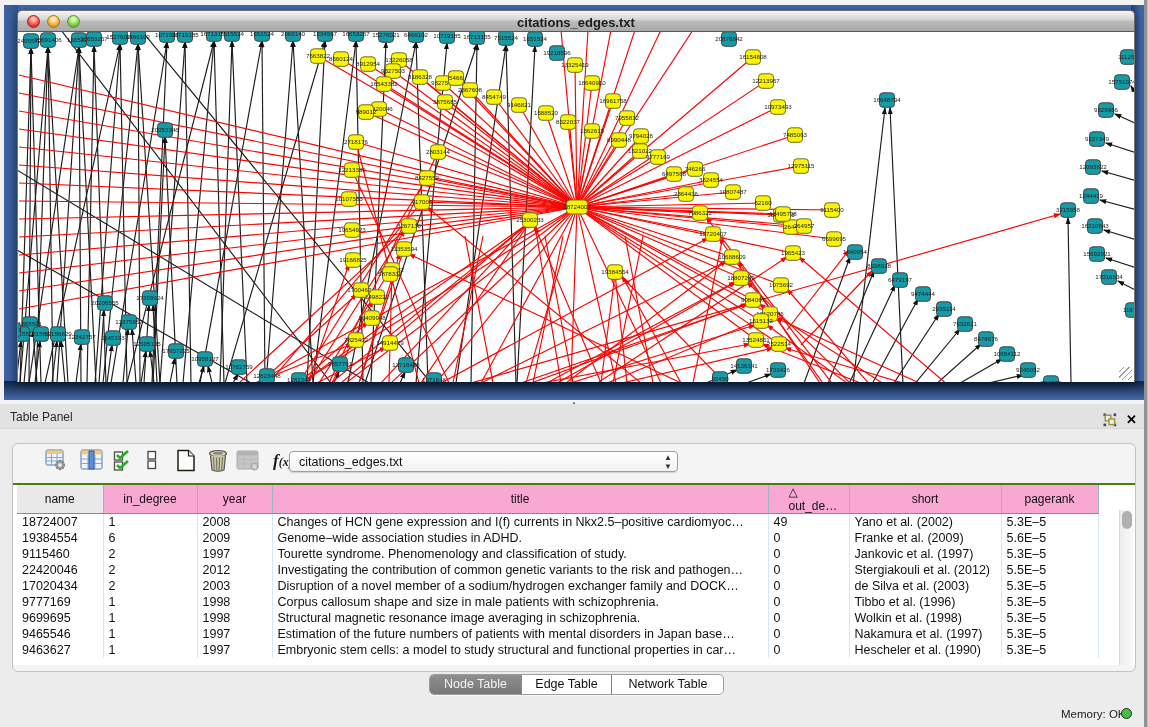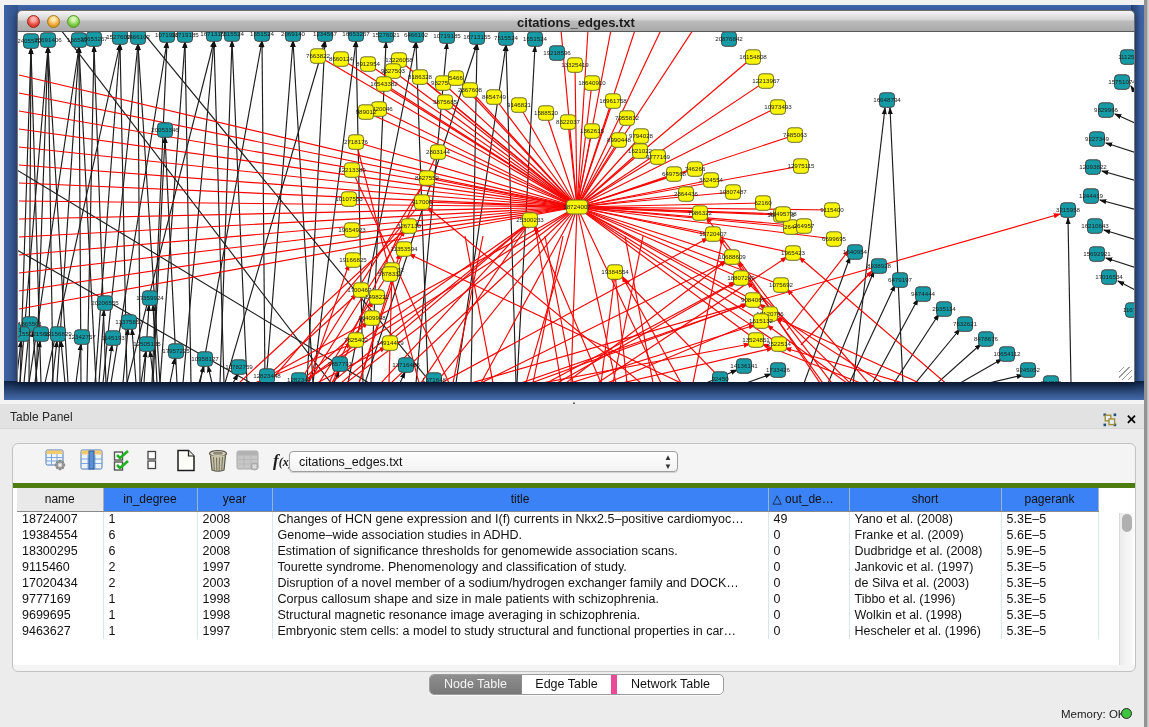--- a/index.html
+++ b/index.html
@@ -26,33 +26,33 @@
 #splitter .arr{position:absolute;left:571px;top:0px;font-size:6px;color:#555}
 #tphead{position:absolute;left:0;top:404px;width:1144px;height:25px;background:#e2e2e2;border-bottom:1px solid #d6d6d6}
 #tphead .t{position:absolute;left:10px;top:6px;font-size:12px;color:#2a2a2a}
 #tpbody{position:absolute;left:0;top:430px;width:1144px;height:297px;background:#ececec}
 #panel{position:absolute;left:12px;top:443px;width:1124px;height:229px;background:#f4f4f4;border:1px solid #c2c2c2;border-radius:6px}
 #toolbar{position:absolute;left:24px;top:448px;height:28px;width:1100px}
 .ticon{position:absolute;top:1px}
 #dropdown{position:absolute;left:289px;top:451px;width:389px;height:21px;background:linear-gradient(#ffffff,#f2f2f2);border:1px solid #9e9e9e;border-radius:4px;box-shadow:0 1px 1px rgba(0,0,0,.15)}
 #dropdown .txt{position:absolute;left:9px;top:3px;font-size:12.5px;color:#111}
 #dropdown .st{position:absolute;right:5px;top:1px;font-size:8px;color:#333;line-height:9px}
-#tablewrap{position:absolute;left:13px;top:483px;width:1122px;height:182px;background:#fff;border-top:5px solid #4d7c0f;overflow:hidden}
+#tablewrap{position:absolute;left:13px;top:483px;width:1122px;height:182px;background:#fff;border-top:2px solid #4d7c0f;overflow:hidden}
 table{border-collapse:collapse;table-layout:fixed;width:1081px;margin-left:4px;font-size:12px}
-th{height:23px;background:#3b82f6;font-weight:normal;color:#111;border-right:1px solid #9bb6c2;border-bottom:1px solid #8a8a8a;font-size:12px}
+th{height:23px;background:#f9a8d4;font-weight:normal;color:#111;border-right:1px solid #9bb6c2;border-bottom:1px solid #8a8a8a;font-size:12px}
 th.first{background:#e9e9e9;border-right:1px solid #adadad}
 td{height:16px;color:#111;white-space:nowrap;overflow:hidden;border-right:1px solid #d5e8f2;padding:0 0 0 5px;font-size:12.5px}
 #scrollv{position:absolute;right:1px;top:25px;width:15px;height:156px;background:linear-gradient(90deg,#ececec,#fbfbfb);border-left:1px solid #d9d9d9}
 #scrollv .thumb{position:absolute;left:2px;top:1px;width:10px;height:18px;border-radius:6px;background:#b0b0b0}
 
 #tabs{position:absolute;left:429px;top:674px;width:295px;height:21px;border:1px solid #9c9c9c;border-radius:5px;background:#fff;box-shadow:0 1px 0 rgba(255,255,255,.7)}
 #tabs .seg{position:absolute;top:0;height:19px;font-size:12.5px;text-align:center;padding-top:2px;color:#111}
 #tabs #seg1{left:0;width:92px;background:linear-gradient(#8e8e8e,#787878);color:#f4f4f4;border-radius:4px 0 0 4px;border-right:1px solid #8a8a8a}
 #tabs #seg2{left:93px;width:87px}
-#tabs #seg3{left:181px;width:113px;border-left:6px solid #ec4899}
+#tabs #seg3{left:181px;width:113px;border-left:1px solid #ec4899}
 #status{position:absolute;left:0;top:700px;width:1144px;height:27px;background:#ececec}
 #status .m{position:absolute;left:1061px;top:8px;font-size:11.5px;color:#1a1a1a}
 #status .dot{position:absolute;left:1121px;top:8px;width:11px;height:11px;border-radius:50%;background:#3ec43e;border:1.5px solid #2c2c2c}
 .icx{position:absolute;top:412px;font-size:13px;color:#000}
 </style></head>
 <body>
 <div id="topstrip"></div>
 <div id="leftstrip"></div>
 <div id="desk">
   <div id="tshade"></div>
@@ -717,59 +717,59 @@
         <col style="width:81px">
         <col style="width:152px">
         <col style="width:97px">
       </colgroup>
 <tbody>
         <tr>
           <th class="first">name</th>
           <th>in_degree</th>
           <th>year</th>
           <th>title</th>
-          <th style="text-align:left;padding-left:4px">△ out_de…</th>
+          <th style="text-align:left;padding-left:20px">△ out_de…</th>
           <th>short</th>
           <th>pagerank</th>
         </tr>
 <tr>
           <td>18724007</td>
           <td>1</td>
           <td>2008</td>
           <td>Changes of HCN gene expression and I(f) currents in Nkx2.5–positive cardiomyoc…</td>
           <td>49</td>
-          <td>Yano et al. (2008)</td>
+          <td>Yano et al. (2002)</td>
           <td>5.3E–5</td>
         </tr>
 <tr>
           <td>19384554</td>
           <td>6</td>
           <td>2009</td>
           <td>Genome–wide association studies in ADHD.</td>
           <td>0</td>
           <td>Franke et al. (2009)</td>
           <td>5.6E–5</td>
         </tr>
 <tr>
-          <td>18300295</td>
-          <td>6</td>
-          <td>2008</td>
-          <td>Estimation of significance thresholds for genomewide association scans.</td>
-          <td>0</td>
-          <td>Dudbridge et al. (2008)</td>
-          <td>5.9E–5</td>
-        </tr>
-<tr>
           <td>9115460</td>
           <td>2</td>
           <td>1997</td>
           <td>Tourette syndrome. Phenomenology and classification of study.</td>
           <td>0</td>
           <td>Jankovic et al. (1997)</td>
           <td>5.3E–5</td>
+        </tr>
+<tr>
+          <td>22420046</td>
+          <td>2</td>
+          <td>2012</td>
+          <td>Investigating the contribution of common genetic variants to the risk and pathogen…</td>
+          <td>0</td>
+          <td>Stergiakouli et al. (2012)</td>
+          <td>5.5E–5</td>
         </tr>
 <tr>
           <td>17020434</td>
           <td>2</td>
           <td>2003</td>
           <td>Disruption of a novel member of a sodium/hydrogen exchanger family and DOCK…</td>
           <td>0</td>
           <td>de Silva et al. (2003)</td>
           <td>5.3E–5</td>
         </tr>
@@ -785,26 +785,35 @@
 <tr>
           <td>9699695</td>
           <td>1</td>
           <td>1998</td>
           <td>Structural magnetic resonance image averaging in schizophrenia.</td>
           <td>0</td>
           <td>Wolkin et al. (1998)</td>
           <td>5.3E–5</td>
         </tr>
 <tr>
+          <td>9465546</td>
+          <td>1</td>
+          <td>1997</td>
+          <td>Estimation of the future numbers of patients with mental disorders in Japan base…</td>
+          <td>0</td>
+          <td>Nakamura et al. (1997)</td>
+          <td>5.3E–5</td>
+        </tr>
+<tr>
           <td>9463627</td>
           <td>1</td>
           <td>1997</td>
           <td>Embryonic stem cells: a model to study structural and functional properties in car…</td>
           <td>0</td>
-          <td>Hescheler et al. (1996)</td>
+          <td>Hescheler et al. (1990)</td>
           <td>5.3E–5</td>
         </tr>
 </tbody>
     </table>
 <div id="scrollv">
       <div class="thumb"></div>
     </div>
 </div>
 <div id="tabs">
  <div class="seg" id="seg1">Node Table</div>

